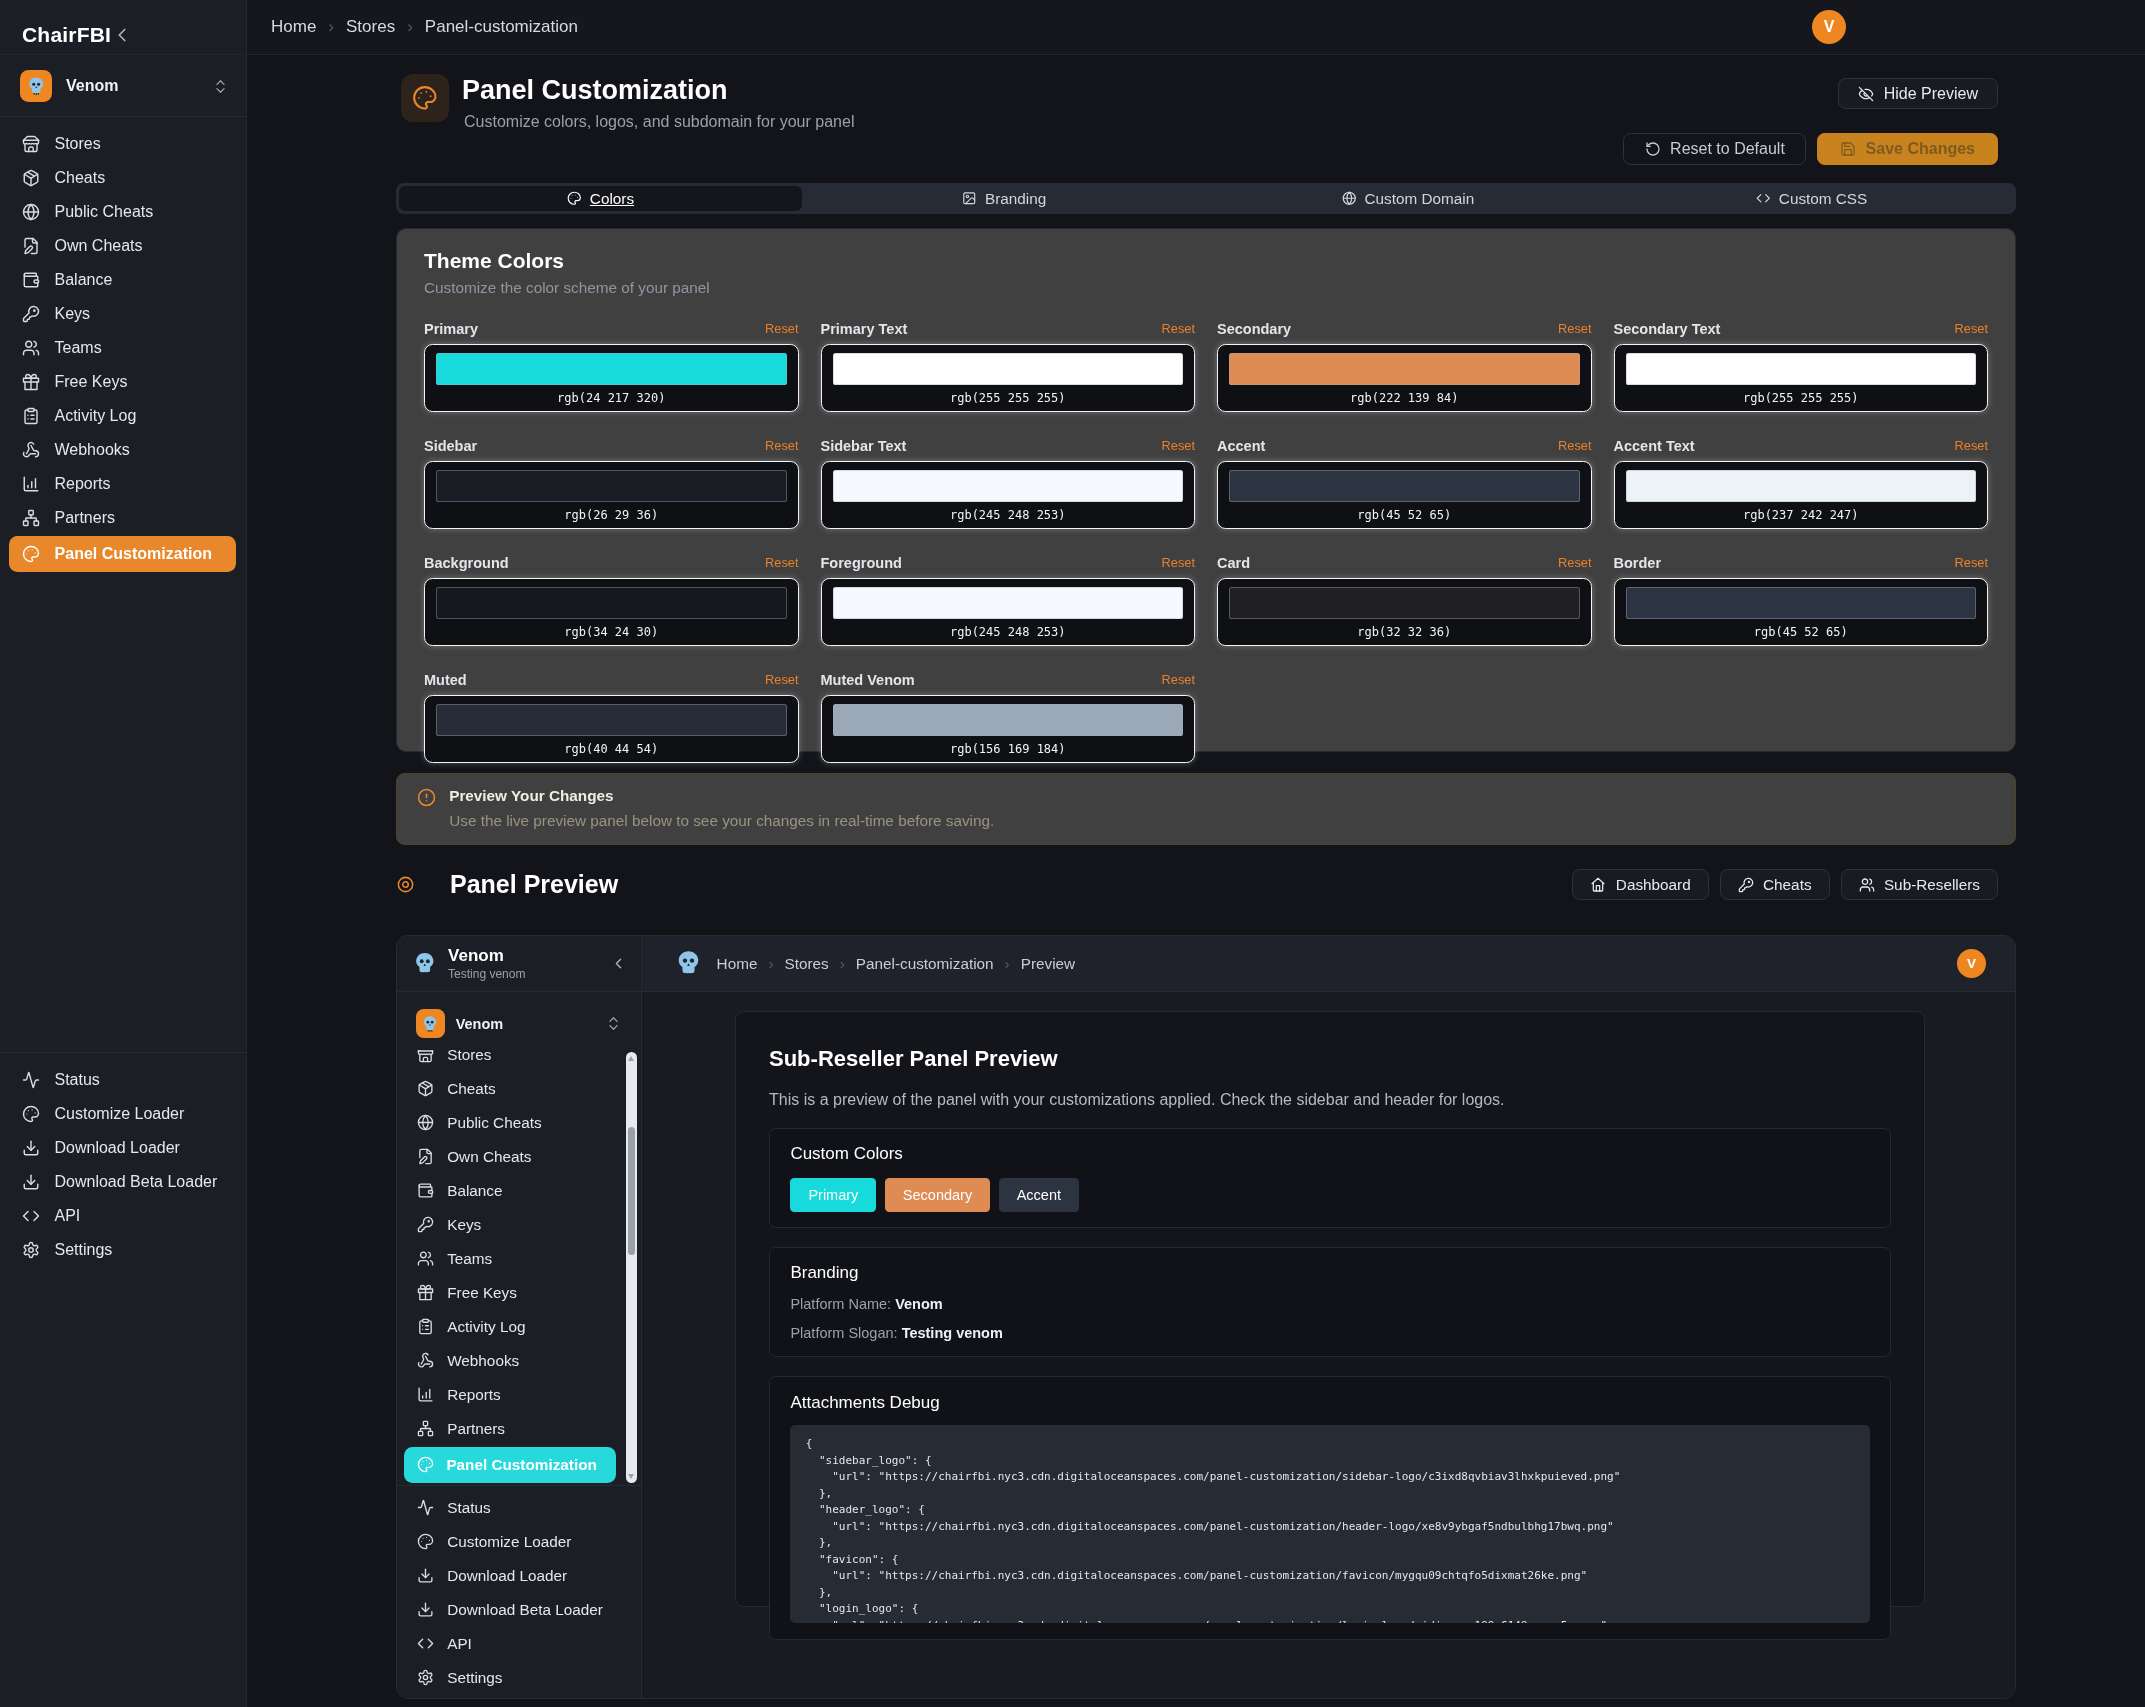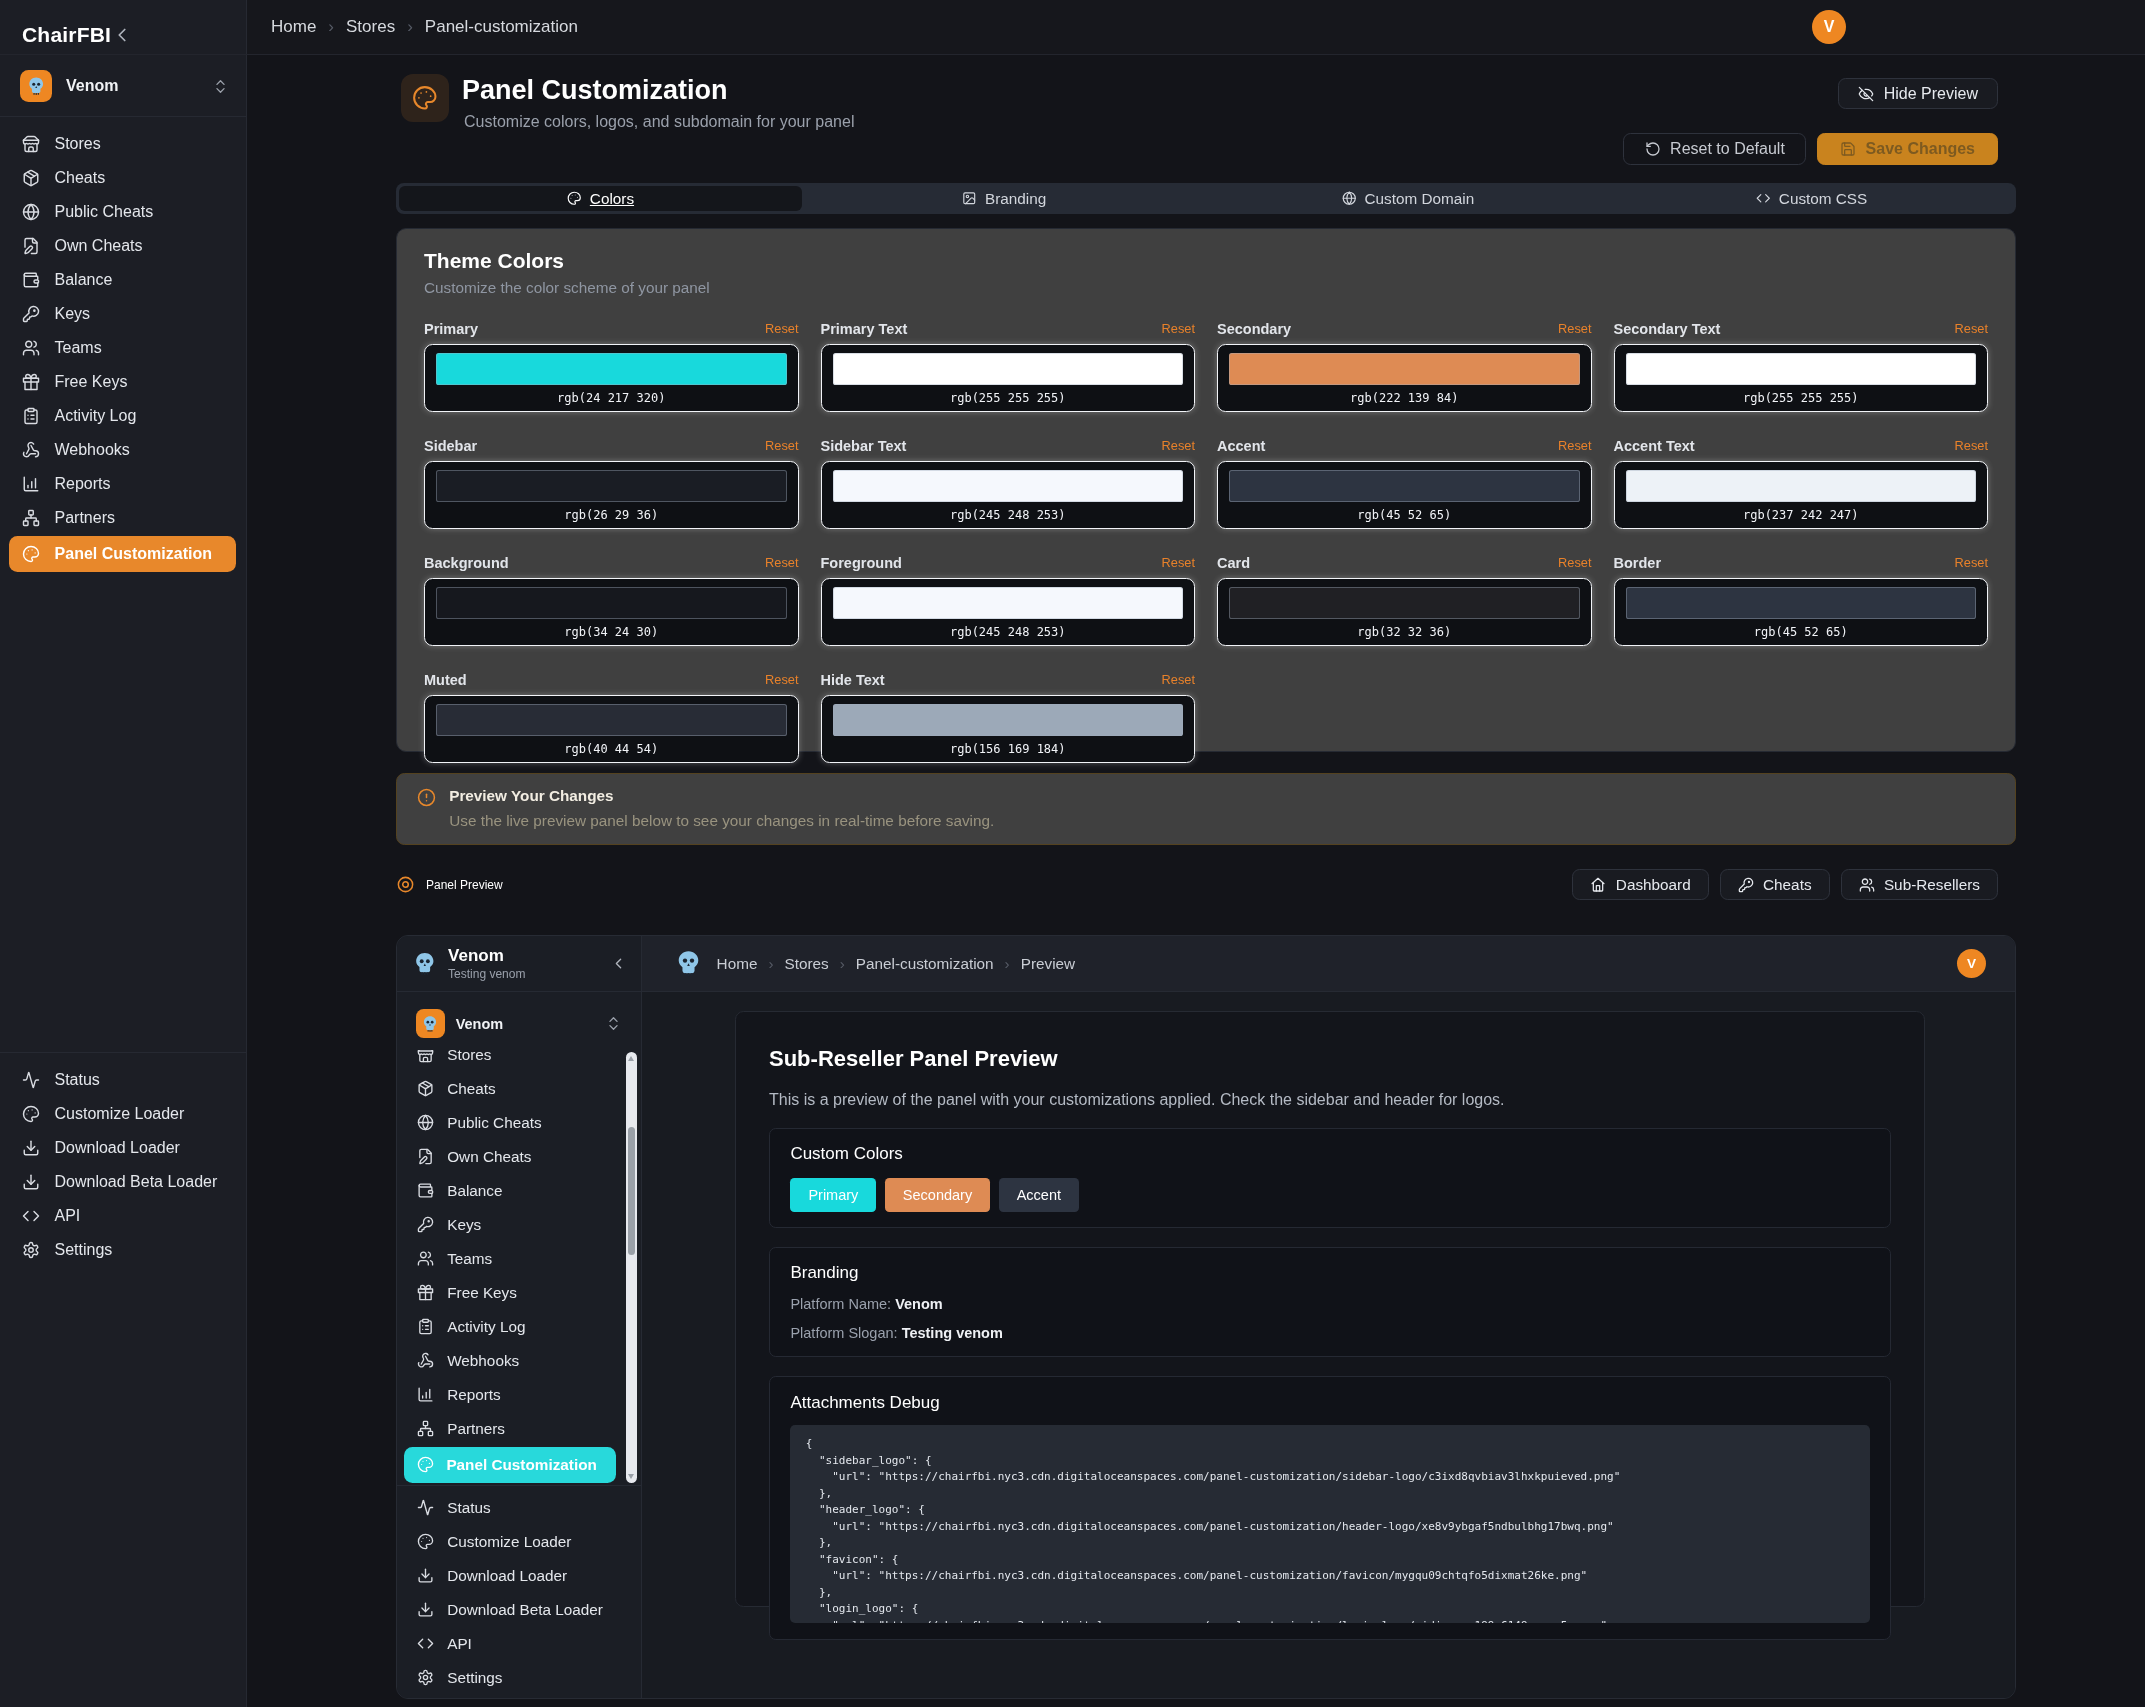--- a/index.html
+++ b/index.html
@@ -88,21 +88,21 @@
   
   .notice { position:absolute; left:0; top:718px; width:100%; height:72px; background:#404040;
             border:0.9px solid #54421f; border-radius:8.5px; padding:12.8px 20.4px; display:flex; gap:12.8px; }
   .notice .ic { width:19px; height:19px; color:#e8882b; margin-top:1.7px; }
   .notice-title { font-size:15.3px; font-weight:bold; color:#f2ede2; }
   .notice-text { font-size:15.3px; color:#99937f; margin-top:6.8px; }
 
   
   .pp-row { position:absolute; left:0; top:811px; width:100%; height:37px; display:flex; align-items:center; }
   .pp-row .ic.pp-eye { width:19px; height:19px; color:#e8882b; margin-right:11px; }
-  .pp-title { font-size:12px; font-weight:normal; color:#ffffff; }
+  .pp-title { font-size:25px; font-weight:bold; color:#ffffff;margin-left:24px; }
   .pp-buttons { margin-left:auto; display:flex; gap:11px; padding-right:18px; }
   .pp-buttons .btn { height:31px; padding:0 17px; font-size:15.3px; }
 
   
   .preview-shell { position:absolute; left:0; top:880px; width:100%; height:764px;
                    border:0.9px solid #272b34; border-radius:12px; overflow:hidden; background:#181b21; }
   .pv-topbar { height:56px; display:flex; }
   .pv-ws-head { width:245px; background:#1b1e25; border-right:0.9px solid #262a33; border-bottom:0.9px solid #262a33;
                 display:flex; align-items:center; gap:10.2px; padding:0 13.6px 0 15.3px; }
   .pv-ws-head .ic.skull-lg { width:25.6px; height:25.6px; }
@@ -633,21 +633,21 @@
               <span class="swatch-label">Muted</span>
               <span class="swatch-reset">Reset</span>
             </div>
             <div class="swatch-box">
               <div class="swatch-fill" style="background:#282c36"></div>
               <div class="swatch-value">rgb(40 44 54)</div>
             </div>
           </div>
           <div>
             <div class="swatch-head">
-              <span class="swatch-label">Hide Text</span>
+              <span class="swatch-label">Muted Venom</span>
               <span class="swatch-reset">Reset</span>
             </div>
             <div class="swatch-box">
               <div class="swatch-fill" style="background:#9ca9b8"></div>
               <div class="swatch-value">rgb(156 169 184)</div>
             </div>
           </div>
         </div>
     </section>
 

